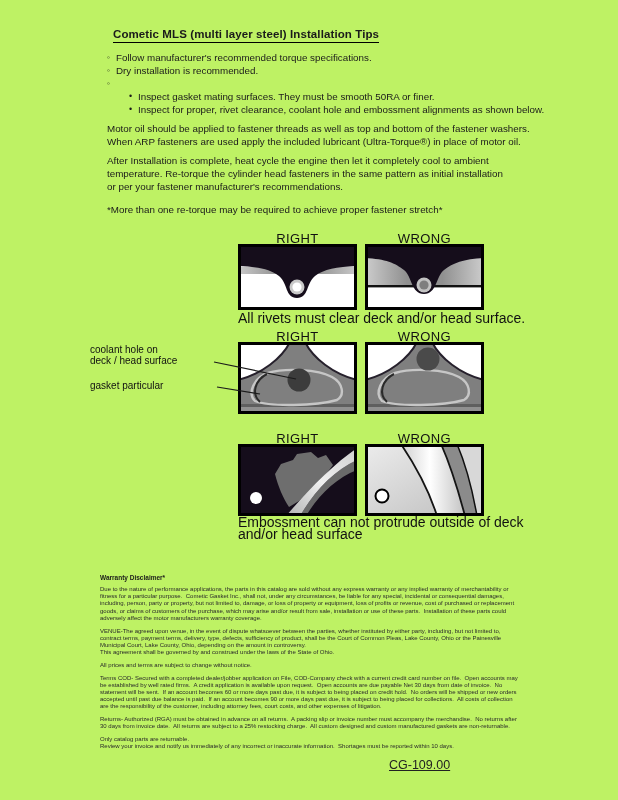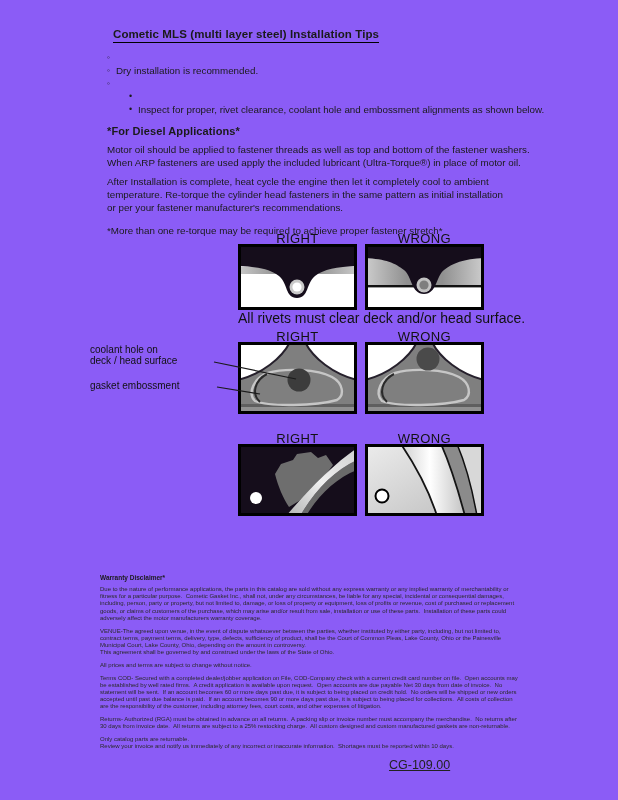--- a/index.html
+++ b/index.html
@@ -1,17 +1,17 @@
 <!DOCTYPE html>
 <html><head>
 <meta charset="utf-8">
 <style>
   html,body{margin:0;padding:0;background:#ffffff;}
   body{width:618px;height:800px;position:relative;font-family:"Liberation Sans",sans-serif;color:#1a1a1a;overflow:hidden;}
-  .page{position:absolute;inset:0;background:#8b5cf6;}
+  .page{position:absolute;inset:0;background:#bef264;}
 
   
   .content{position:absolute;left:107px;top:24px;width:440px;}
   .title{font-size:11.5px;font-weight:bold;display:inline-block;margin-left:6px;
          border-bottom:1.5px solid #000;padding-bottom:2px;letter-spacing:.1px;}
   .bullets{margin-top:8px;font-size:9.8px;line-height:13px;}
   .brow{display:flex;}
   .brow .mk{width:9px;flex:0 0 9px;font-size:8px;line-height:13px;}
   .brow.lvl2{padding-left:22px;}
   .brow.lvl2 .mk{font-size:9px;}
@@ -38,37 +38,38 @@
 </head>
 <body>
 
 <div class="page">
 
   <div class="content">
     <div class="title">Cometic MLS (multi layer steel) Installation Tips</div>
     <div class="bullets">
       <div class="brow">
         <span class="mk">◦</span>
+        <span>Follow manufacturer's recommended torque specifications.</span>
       </div>
       <div class="brow">
         <span class="mk">◦</span>
         <span>Dry installation is recommended.</span>
       </div>
       <div class="brow">
         <span class="mk">◦</span>
       </div>
       <div class="brow lvl2">
         <span class="mk">•</span>
+        <span>Inspect gasket mating surfaces.  They must be smooth 50RA or finer.</span>
       </div>
       <div class="brow lvl2">
         <span class="mk">•</span>
         <span>Inspect for proper, rivet clearance, coolant hole and embossment alignments as shown below.</span>
       </div>
     </div>
-    <div class="h2">*For Diesel Applications*</div>
     <div class="para">Motor oil should be applied to fastener threads as well as top and bottom of the fastener washers.
 When ARP fasteners are used apply the included lubricant (Ultra-Torque®) in place of motor oil.</div>
     <div class="para">After Installation is complete, heat cycle the engine then let it completely cool to ambient
 temperature. Re-torque the cylinder head fasteners in the same pattern as initial installation
 or per your fastener manufacturer's recommendations.</div>
     <div class="para note">*More than one re-torque may be required to achieve proper fastener stretch*</div>
   </div>
 
   <div class="diagrams">
 
@@ -112,21 +113,21 @@
         <rect x="1.5" y="1.5" width="116" height="63" fill="none" stroke="#000" stroke-width="3"></rect>
       </svg>
     </div>
     <div class="caption" style="left:238px;top:313px">All rivets must clear deck and/or head surface.</div>
 
     <div class="dlabel" style="left:238px;top:329px">RIGHT</div>
     <div class="dlabel" style="left:365px;top:329px">WRONG</div>
 
     <div class="ann" style="left:90px;top:344px;width:122px">coolant hole on
 deck / head surface</div>
-    <div class="ann" style="left:90px;top:380px;width:122px">gasket embossment</div>
+    <div class="ann" style="left:90px;top:380px;width:122px">gasket particular</div>
 
     <div class="fig" style="left:238px;top:342px">
       <svg width="119" height="72" viewBox="0 0 119 72">
         <rect width="119" height="72" fill="#7f7f7f"></rect>
         <path d="M0,0 H52 C44,16 24,32 0,38 Z" fill="#ffffff"></path>
         <path d="M119,0 H67 C75,16 95,32 119,38 Z" fill="#ffffff"></path>
         <path d="M52,0 C44,16 24,32 0,38" fill="none" stroke="#26202c" stroke-width="2"></path>
         <path d="M67,0 C75,16 95,32 119,38" fill="none" stroke="#26202c" stroke-width="2"></path>
         <rect x="0" y="62" width="119" height="3" fill="#5f5f5f"></rect>
         <rect x="0" y="65" width="119" height="7" fill="#909090"></rect>
@@ -189,20 +190,22 @@
         <path d="M36,0 C52,24 64,46 72,72 L100,72 C92,42 84,18 76,0 Z" fill="url(#bandW)"></path>
         <path d="M76,0 C84,18 92,42 100,72 L112,72 C106,38 98,14 92,0 Z" fill="#8b8b8b"></path>
         <path d="M92,0 C98,14 106,38 112,72 L119,72 L119,0 Z" fill="#d8d8d8"></path>
         <path d="M36,0 C52,24 64,46 72,72" stroke="#141414" stroke-width="1.8" fill="none"></path>
         <path d="M76,0 C84,18 92,42 100,72" stroke="#141414" stroke-width="1.8" fill="none"></path>
         <path d="M92,0 C98,14 106,38 112,72" stroke="#101010" stroke-width="1.5" fill="none"></path>
         <circle cx="17" cy="52" r="6.5" fill="#ffffff" stroke="#000" stroke-width="2"></circle>
         <rect x="1.5" y="1.5" width="116" height="69" fill="none" stroke="#000" stroke-width="3"></rect>
       </svg>
     </div>
+    <div class="caption" style="left:238px;top:517px">Embossment can not protrude outside of deck
+and/or head surface</div>
 
     <svg class="leaders" width="618" height="560" viewBox="0 0 618 560">
       <line x1="214" y1="362" x2="296" y2="379" stroke="#1a1a1a" stroke-width="1.2"></line>
       <line x1="217" y1="387" x2="260" y2="394" stroke="#1a1a1a" stroke-width="1.2"></line>
     </svg>
   </div>
 
   <div class="warranty">
     <div class="w-head">Warranty Disclaimer*</div>
     <p class="w-p">Due to the nature of performance applications, the parts in this catalog are sold without any express warranty or any implied warranty of merchantability or

